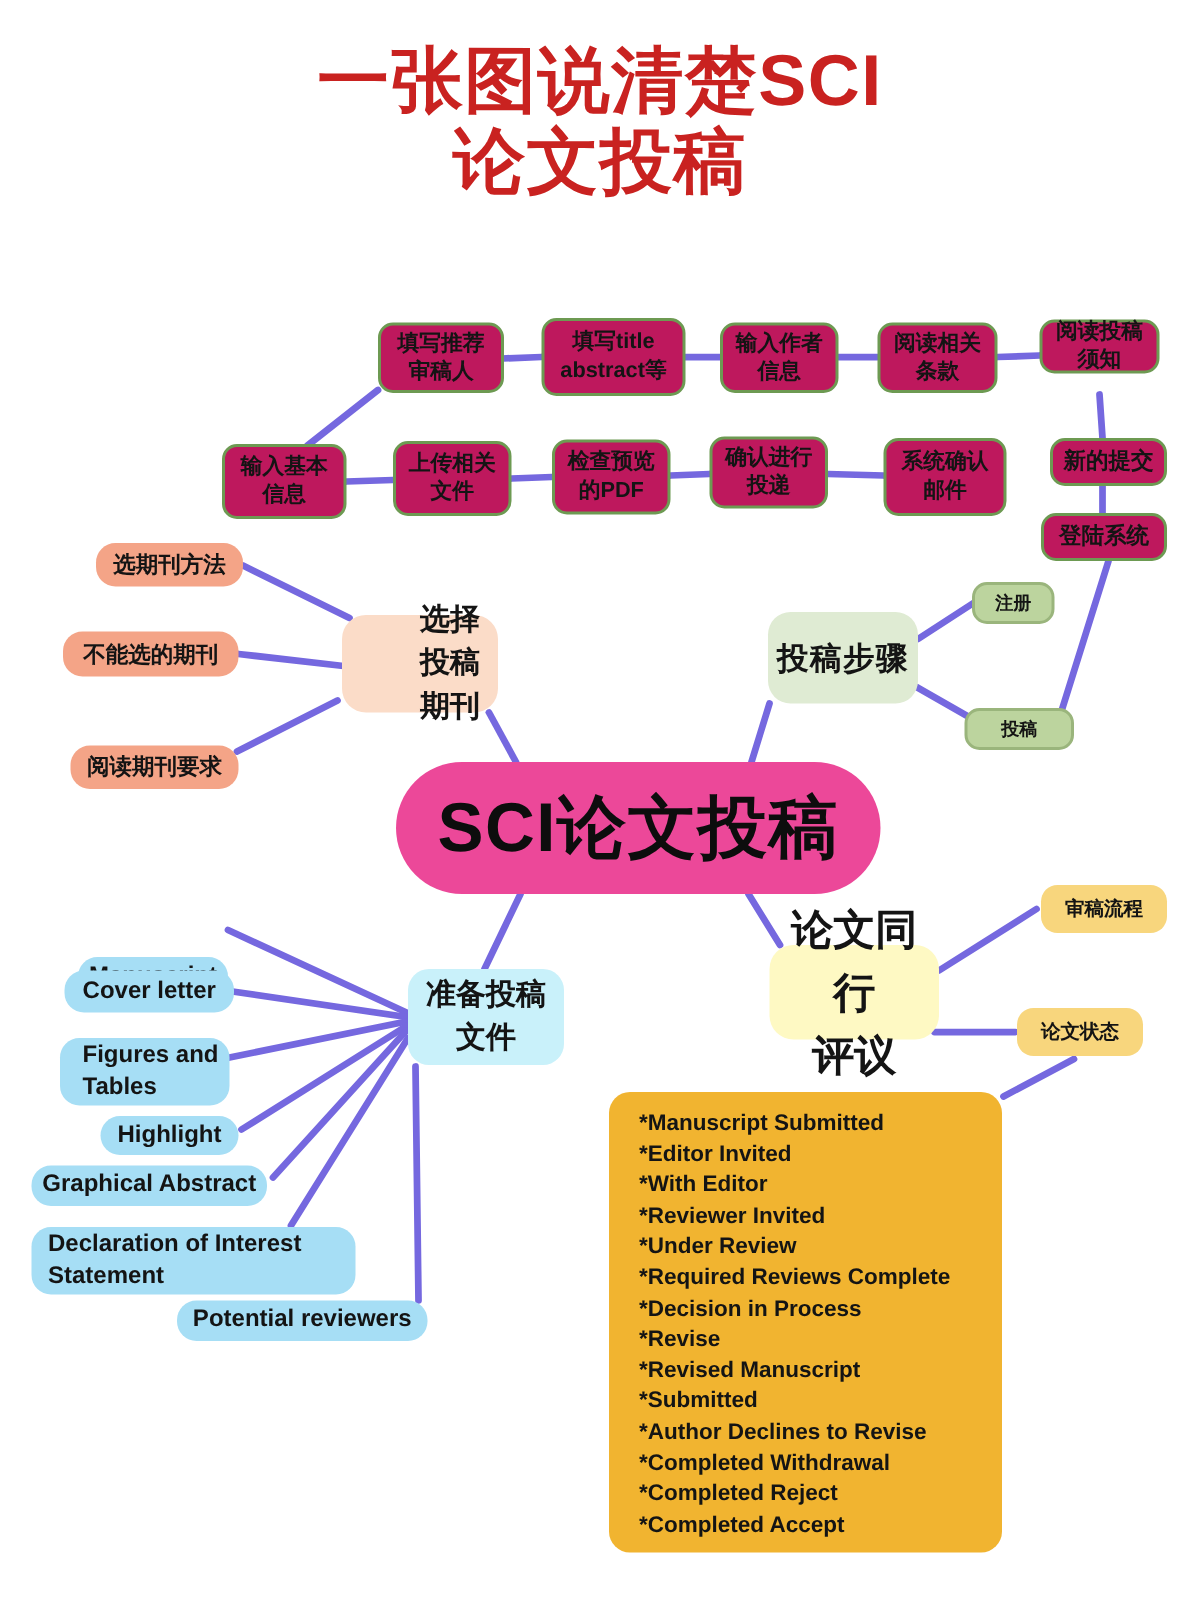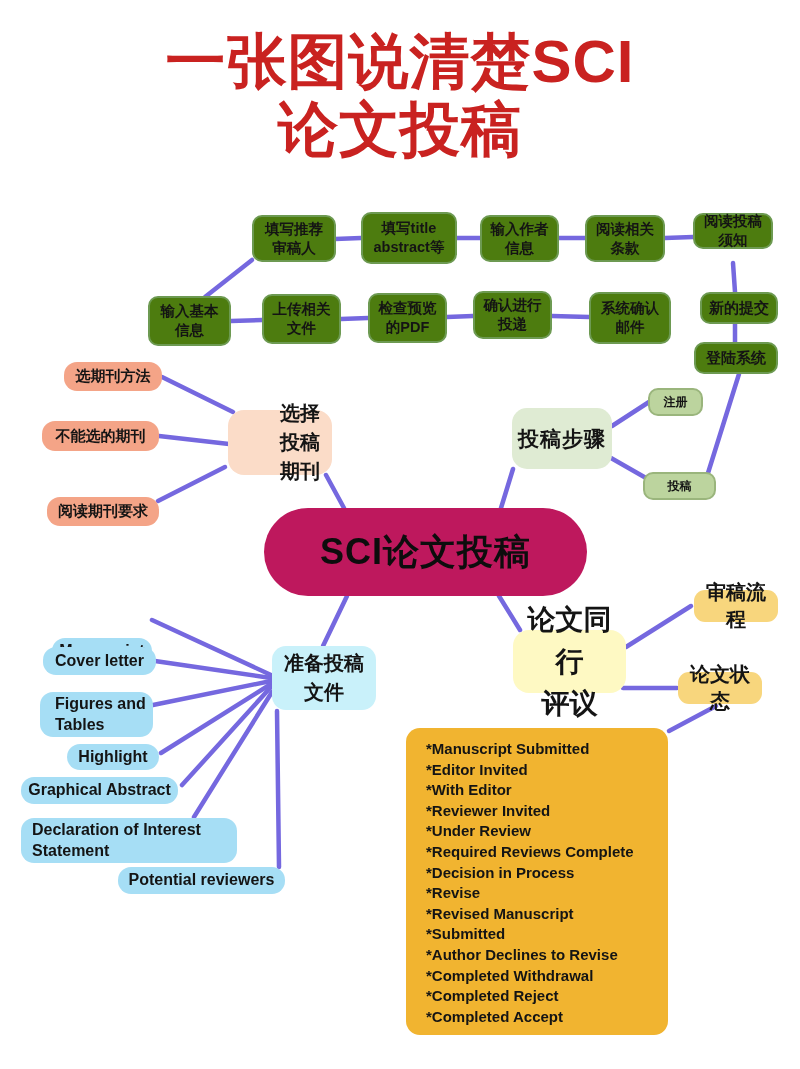--- a/index.html
+++ b/index.html
@@ -4,41 +4,41 @@
 <style>
   html,body{margin:0;padding:0;background:#ffffff;}
   .stage{
     position:relative;width:800px;height:1069px;overflow:hidden;background:#ffffff;
     font-family:"Liberation Sans","DejaVu Sans",sans-serif;
   }
   .wires{position:absolute;left:0;top:0;width:800px;height:1069px;}
   .wires line{stroke:#7568df;stroke-width:4.5;stroke-linecap:round;}
   .title{
     position:absolute;left:0;top:28px;width:800px;text-align:center;
-    color:#c92220;font-size:60px;font-weight:900;line-height:1.13;
+    color:#c92220;font-size:48px;font-weight:900;line-height:1.13;
     white-space:pre-line;letter-spacing:1px;
   }
   .node{
     position:absolute;box-sizing:border-box;display:flex;align-items:center;justify-content:center;
     text-align:center;font-weight:700;color:#141414;white-space:pre-line;padding:2px 4px;
   }
-  .green{background:#4d7c0f;border:2px solid #6d9a52;border-radius:10px;font-size:14.5px;line-height:1.28;}
+  .green{background:#be185d;border:2px solid #6d9a52;border-radius:10px;font-size:14.5px;line-height:1.28;}
   .green.single{font-size:15px;}
   .sage{background:#bcd49e;border:2px solid #9ab57c;border-radius:10px;font-size:12px;}
   .hub-green{background:#dfebd3;border-radius:15px;font-size:21px;letter-spacing:1px;}
   .salmon{background:#f4a487;border-radius:13px;font-size:15px;}
   .peach{background:#fbdcc8;border-radius:16px;font-size:20px;line-height:1.45;}
   .center-node{
-    background:#be185d;border-radius:44px;font-size:36px;font-weight:800;letter-spacing:1px;color:#0d0d0d;
+    background:#ec4899;border-radius:44px;font-size:46px;font-weight:800;letter-spacing:1px;color:#0d0d0d;
   }
   .blue{background:#a6def5;border-radius:13px;font-size:16px;line-height:1.3;}
   .blue.left{justify-content:flex-start;text-align:left;padding-left:11px;}
   .cyan{background:#c9f1fa;border-radius:14px;font-size:20px;line-height:1.45;}
   .cream{background:#fef9c3;border-radius:16px;font-size:28px;line-height:1.5;}
-  .yellow{background:#f8d67d;border-radius:11px;font-size:20px;}
+  .yellow{background:#f8d67d;border-radius:11px;font-size:13px;}
   .gold-box{
     position:absolute;box-sizing:border-box;background:#f1b430;border-radius:14px;
     padding:11px 12px 8px 20px;color:#141414;
   }
   .gold-box .status-line{font-size:15px;font-weight:700;line-height:20.6px;white-space:pre;}
 </style>
 </head>
 <body>
 
 <div class="stage">

